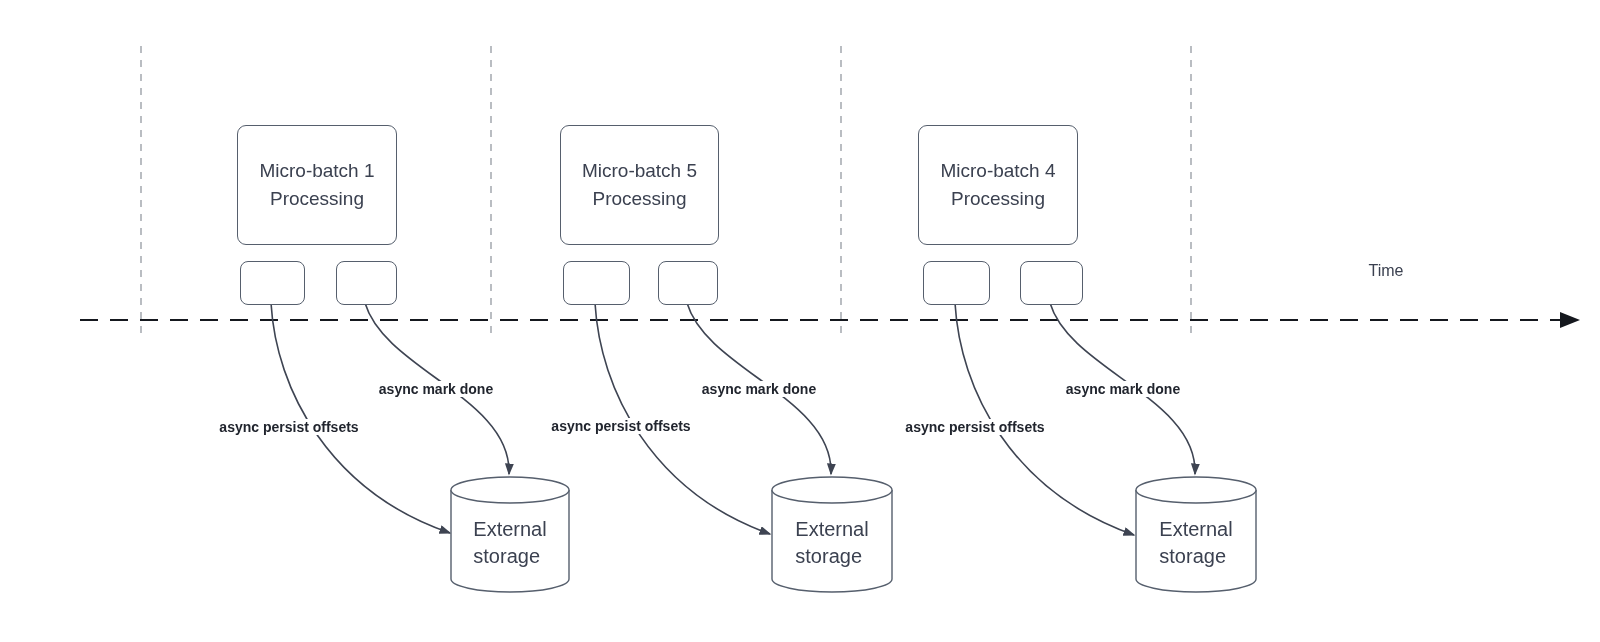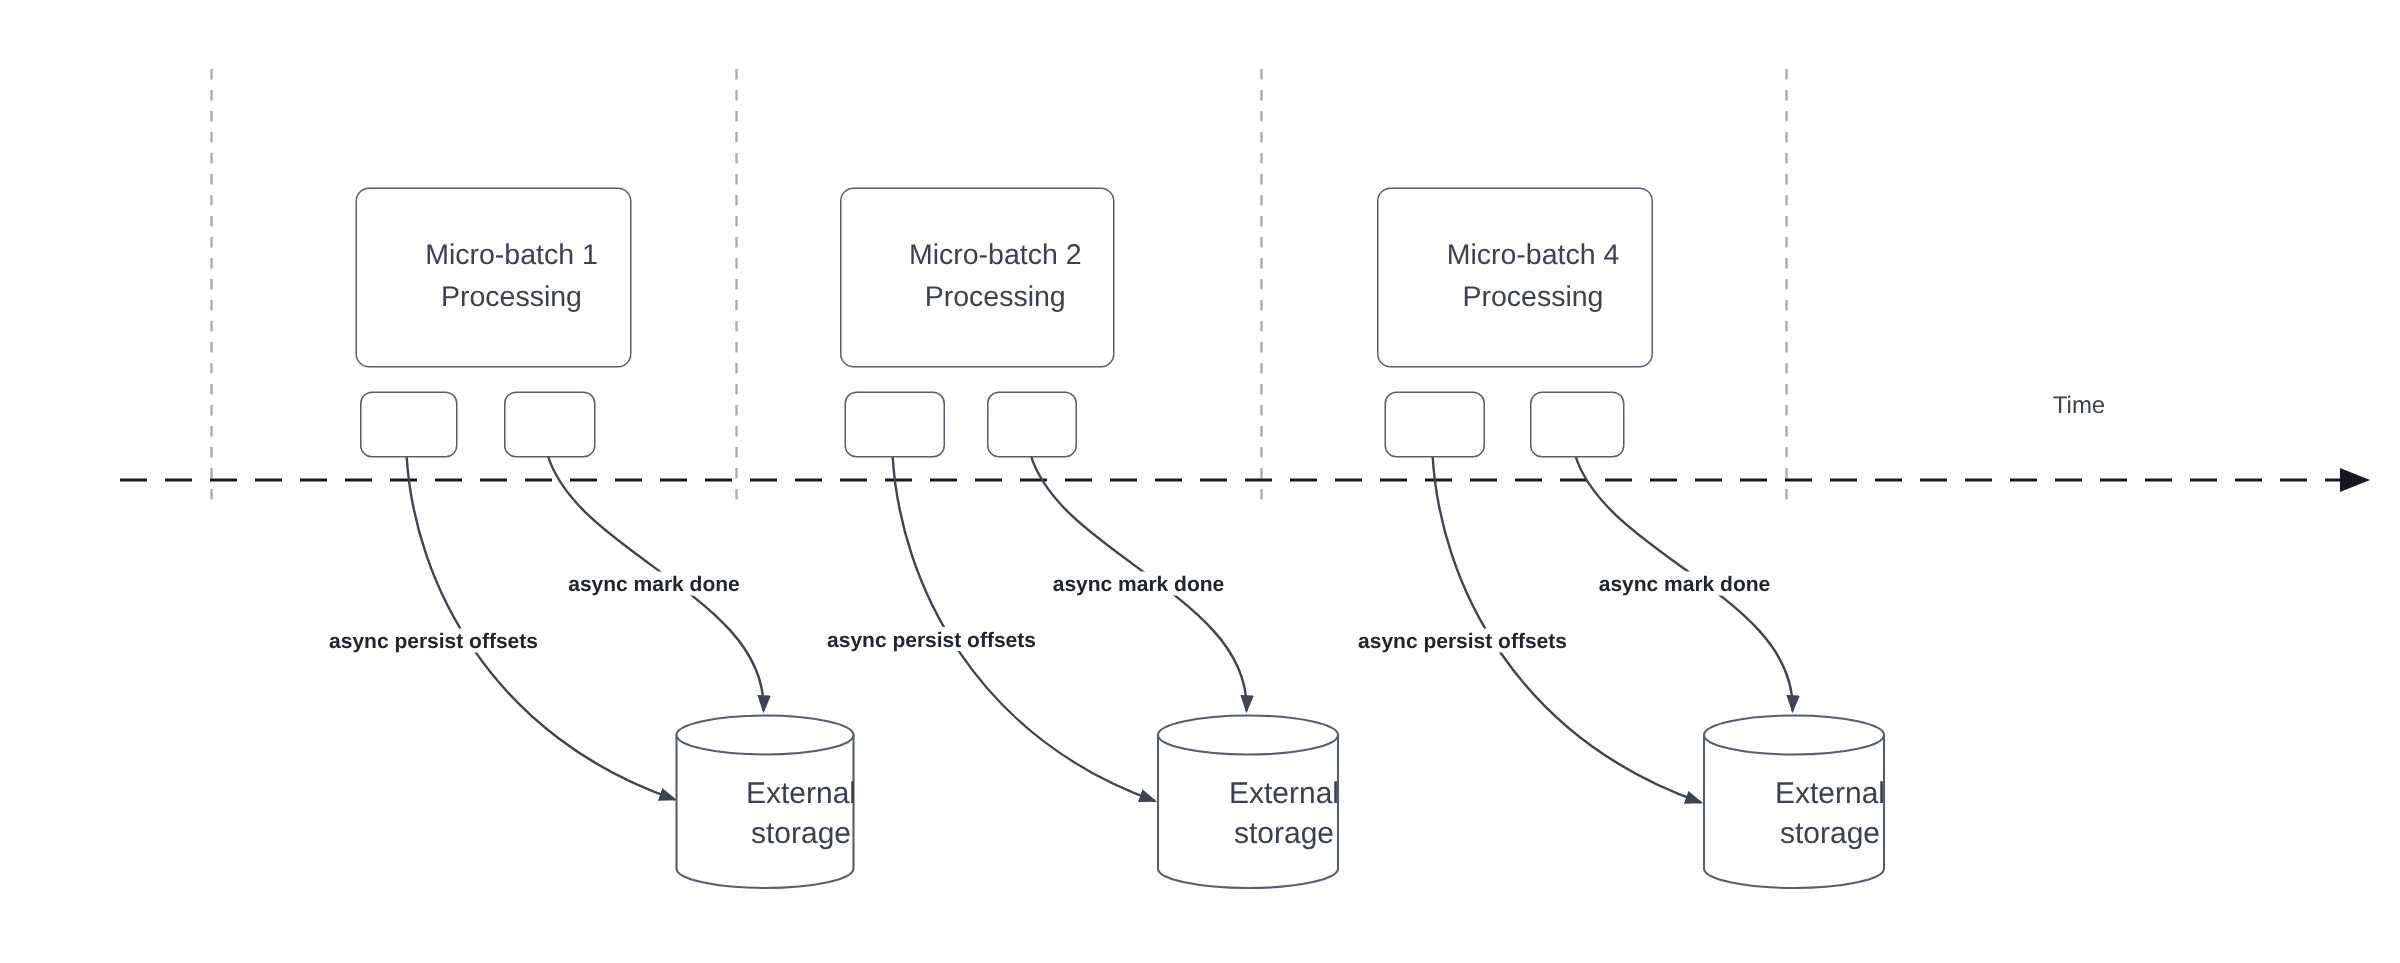--- a/index.html
+++ b/index.html
@@ -17,35 +17,35 @@
   .curve{stroke:var(--stroke,#3e4452);stroke-width:1.6;fill:none;}
   .cylb{stroke:var(--shape-border,#565f6d);stroke-width:1.4;fill:#ffffff;}
   .arrowhead{fill:var(--stroke,#3e4452);}
   .axis-arrowhead{fill:var(--timeline,#2b313d);}
 
   
   .mb-box{
     position:absolute;display:flex;align-items:center;justify-content:center;
     text-align:center;border:1.4px solid var(--shape-border,#565f6d);
     border-radius:9px;background:#fff;color:var(--text,#3b4150);
-    font-size:19px;line-height:28px;white-space:pre-line;padding-left:24px;
+    font-size:19px;line-height:28px;white-space:pre-line;
   }
   .sm-box{
     position:absolute;border:1.4px solid var(--shape-border,#565f6d);
     border-radius:8px;background:#fff;
   }
   .flow-label{
     position:absolute;transform:translate(-50%,-50%);
     font-weight:bold;font-size:14px;color:var(--label-text,#21252e);
     background:#fff;padding:0 3px;white-space:nowrap;
   }
   .cyl-label{
     position:absolute;display:flex;align-items:center;justify-content:center;
-    text-align:center;font-size:20px;line-height:27px;
-    color:var(--text,#3b4150);white-space:pre-line;padding-left:24px;
+    font-size:20px;line-height:27px;
+    color:var(--text,#3b4150);white-space:pre-line;
   }
   .time-label{
     position:absolute;transform:translate(-50%,-50%);
     font-size:16px;color:var(--text,#3b4150);white-space:nowrap;
   }
 </style>
 </head>
 <body>
 
 <div class="canvas">
@@ -88,21 +88,21 @@
       <path class="cylb" d="M 1136 490 L 1136 579 A 60 13 0 0 0 1256 579 L 1256 490"></path>
       <ellipse class="cylb" cx="1196" cy="490" rx="60" ry="13"></ellipse>
     </g>
   </svg>
 
   <div class="mb-box" style="left:237px;top:125px;width:158px;height:118px">
     <span>Micro-batch 1
 Processing</span>
   </div>
   <div class="mb-box" style="left:560px;top:125px;width:157px;height:118px">
-    <span>Micro-batch 2
+    <span>Micro-batch 5
 Processing</span>
   </div>
   <div class="mb-box" style="left:918px;top:125px;width:158px;height:118px">
     <span>Micro-batch 4
 Processing</span>
   </div>
 
   <div class="sm-box" style="left:240px;top:261px;width:63px;height:42px"></div>
   <div class="sm-box" style="left:336px;top:261px;width:59px;height:42px"></div>
   <div class="sm-box" style="left:563px;top:261px;width:65px;height:42px"></div>

